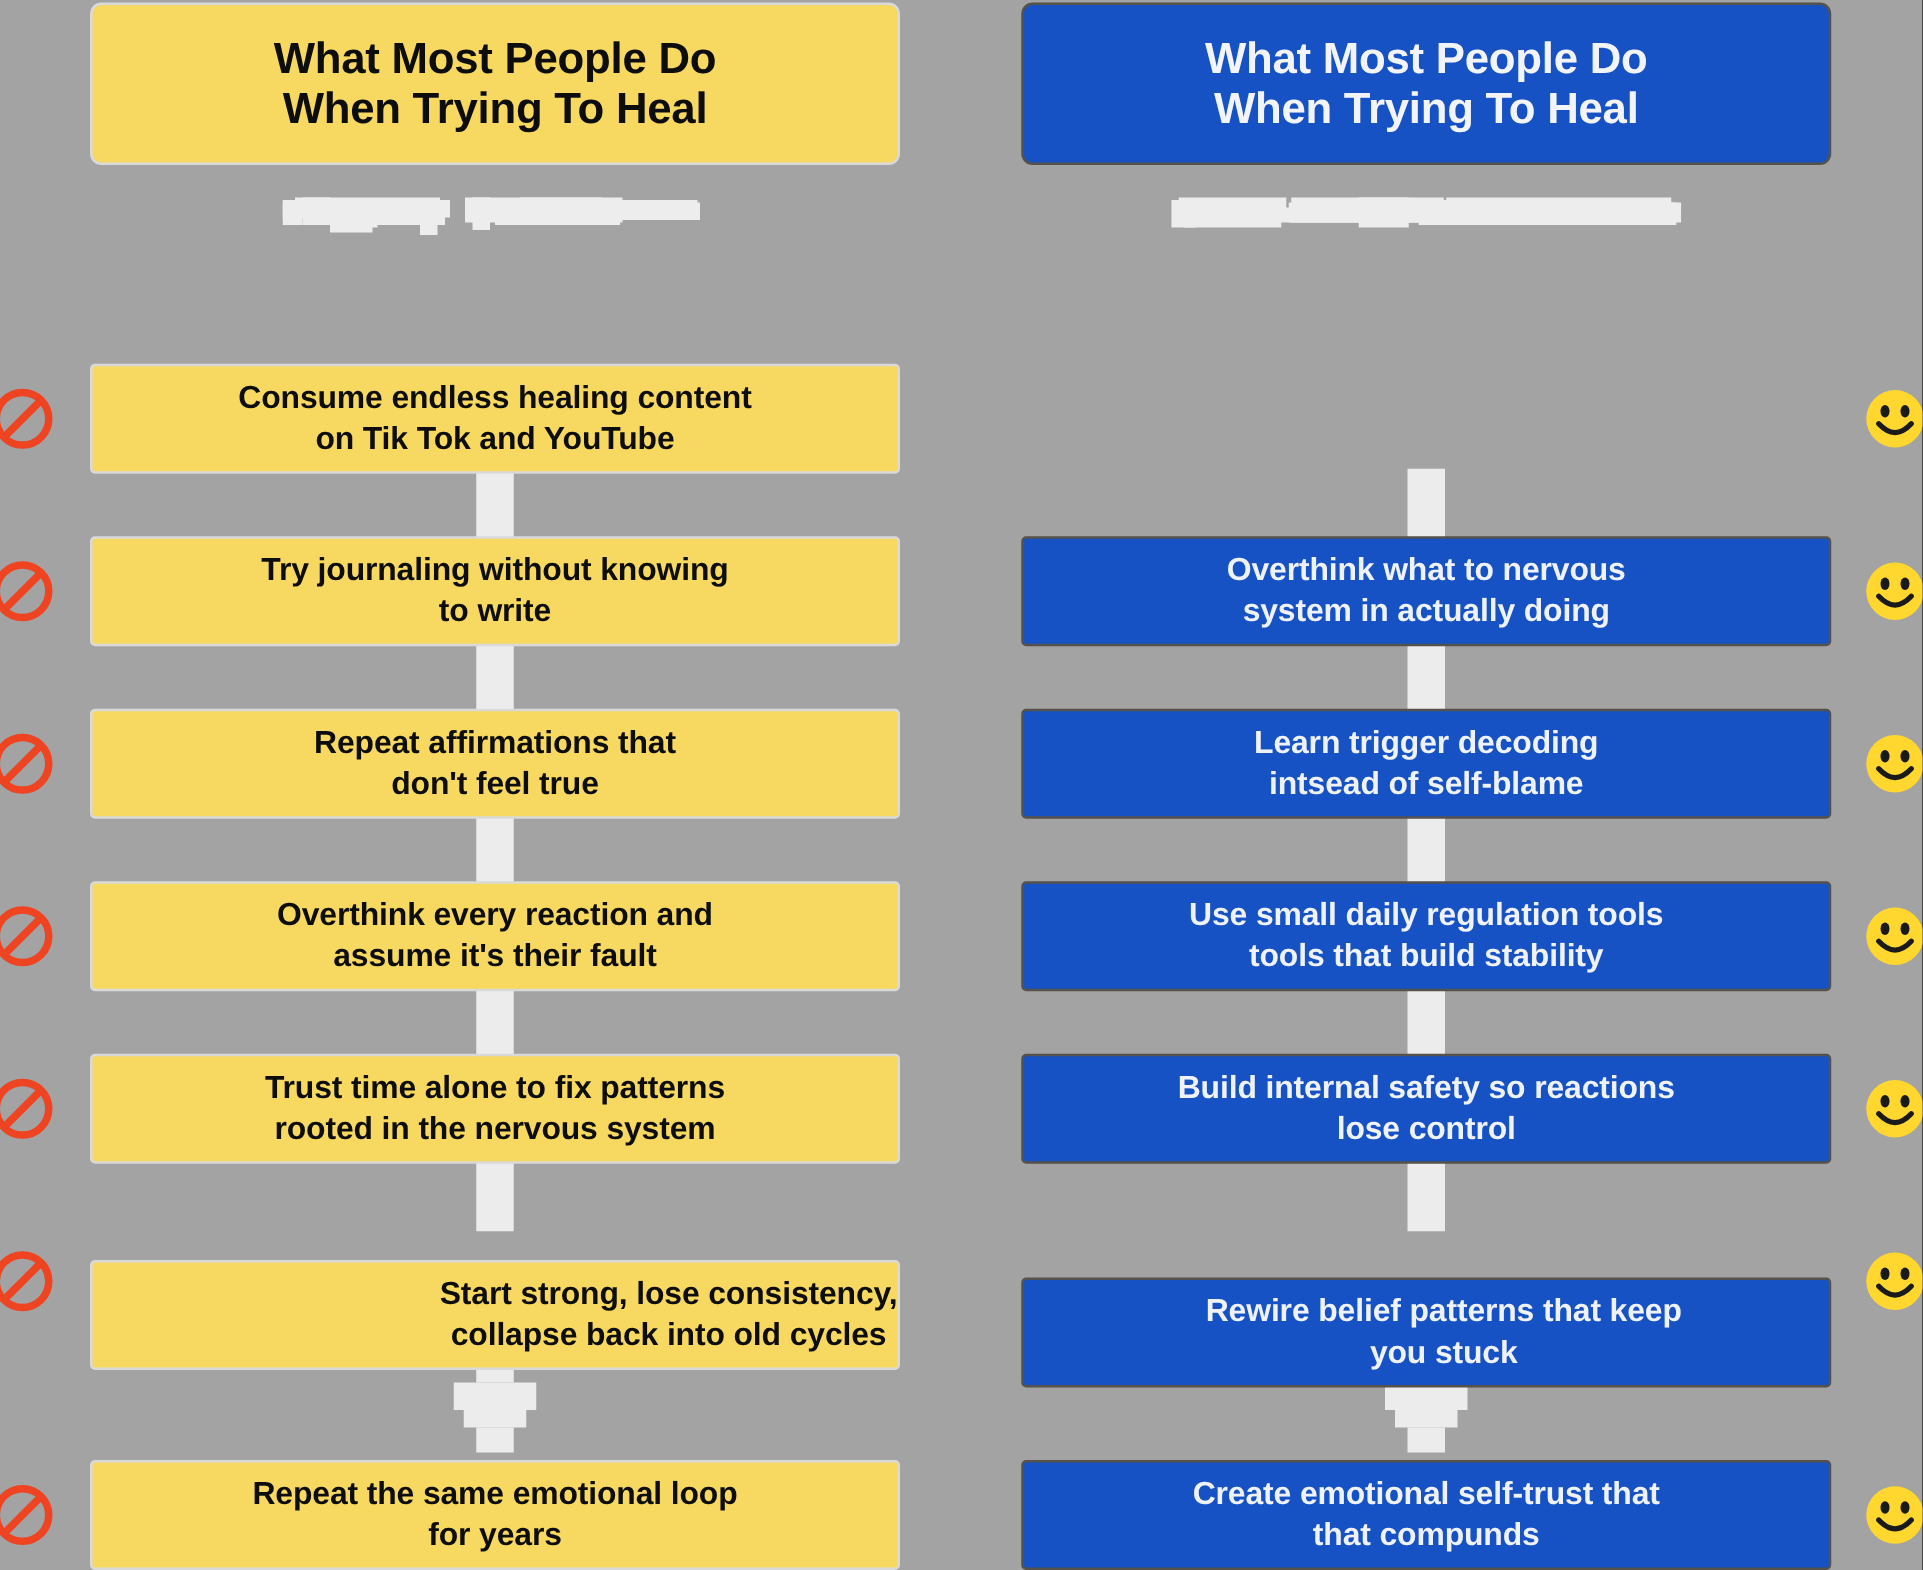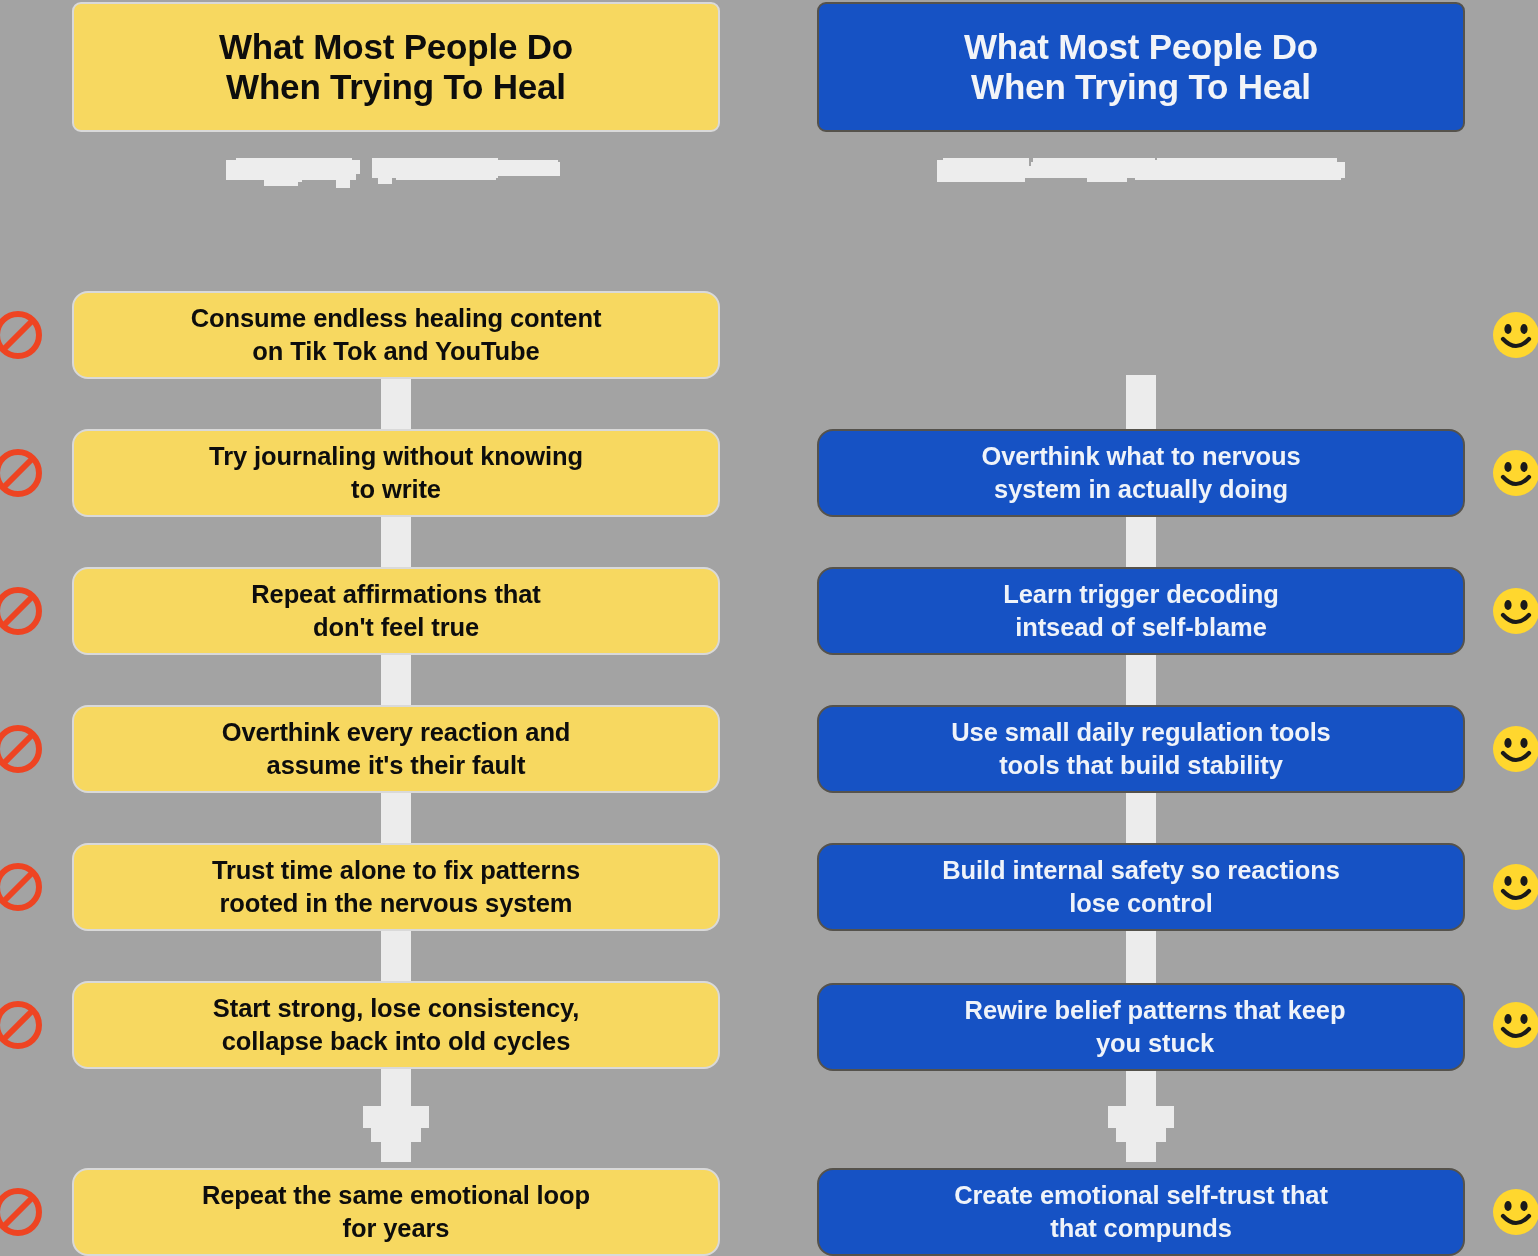--- a/index.html
+++ b/index.html
@@ -64,21 +64,21 @@
     width:648px;
     height:88px;
     display:flex;
     align-items:center;
     justify-content:center;
     text-align:center;
     font-weight:bold;
     font-size:25.5px;
     line-height:1.28;
     letter-spacing:-0.1px;
-    border-radius:16px;
+    border-radius:4px;
   }
   .step .txt { display:block; white-space:pre-line; }
 
   .step-left {
     left:72px;
     background:#f7d860;
     color:#0d0d0d;
     border:2px solid #d9d9d9;
   }
   .step-right {
@@ -203,21 +203,21 @@
 to write</span>
   </div>
   <div class="step step-left" style="top:705px;">
     <span class="txt">Overthink every reaction and
 assume it's their fault</span>
   </div>
   <div class="step step-left" style="top:843px;">
     <span class="txt">Trust time alone to fix patterns
 rooted in the nervous system</span>
   </div>
-  <div class="step step-left" style="top:981px;">
+  <div class="step step-left" style="top:1008px;justify-content:flex-end;">
     <span class="txt">Start strong, lose consistency,
 collapse back into old cycles</span>
   </div>
   <div class="step step-left" style="top:1168px;">
     <span class="txt">Repeat the same emotional loop
 for years</span>
   </div>
 
   <div class="step step-right" style="top:429px;">
     <span class="txt">Overthink what to nervous
@@ -228,21 +228,21 @@
 intsead of self-blame</span>
   </div>
   <div class="step step-right" style="top:705px;">
     <span class="txt">Use small daily regulation tools
 tools that build stability</span>
   </div>
   <div class="step step-right" style="top:843px;">
     <span class="txt">Build internal safety so reactions
 lose control</span>
   </div>
-  <div class="step step-right" style="top:983px;padding-left:28px;">
+  <div class="step step-right" style="top:1022px;padding-left:28px;">
     <span class="txt">Rewire belief patterns that keep
 you stuck</span>
   </div>
   <div class="step step-right" style="top:1168px;">
     <span class="txt">Create emotional self-trust that
 that compunds</span>
   </div>
 
   <div class="side-icon icon-left" style="top:309px;">
     <svg viewBox="0 0 52 52">

